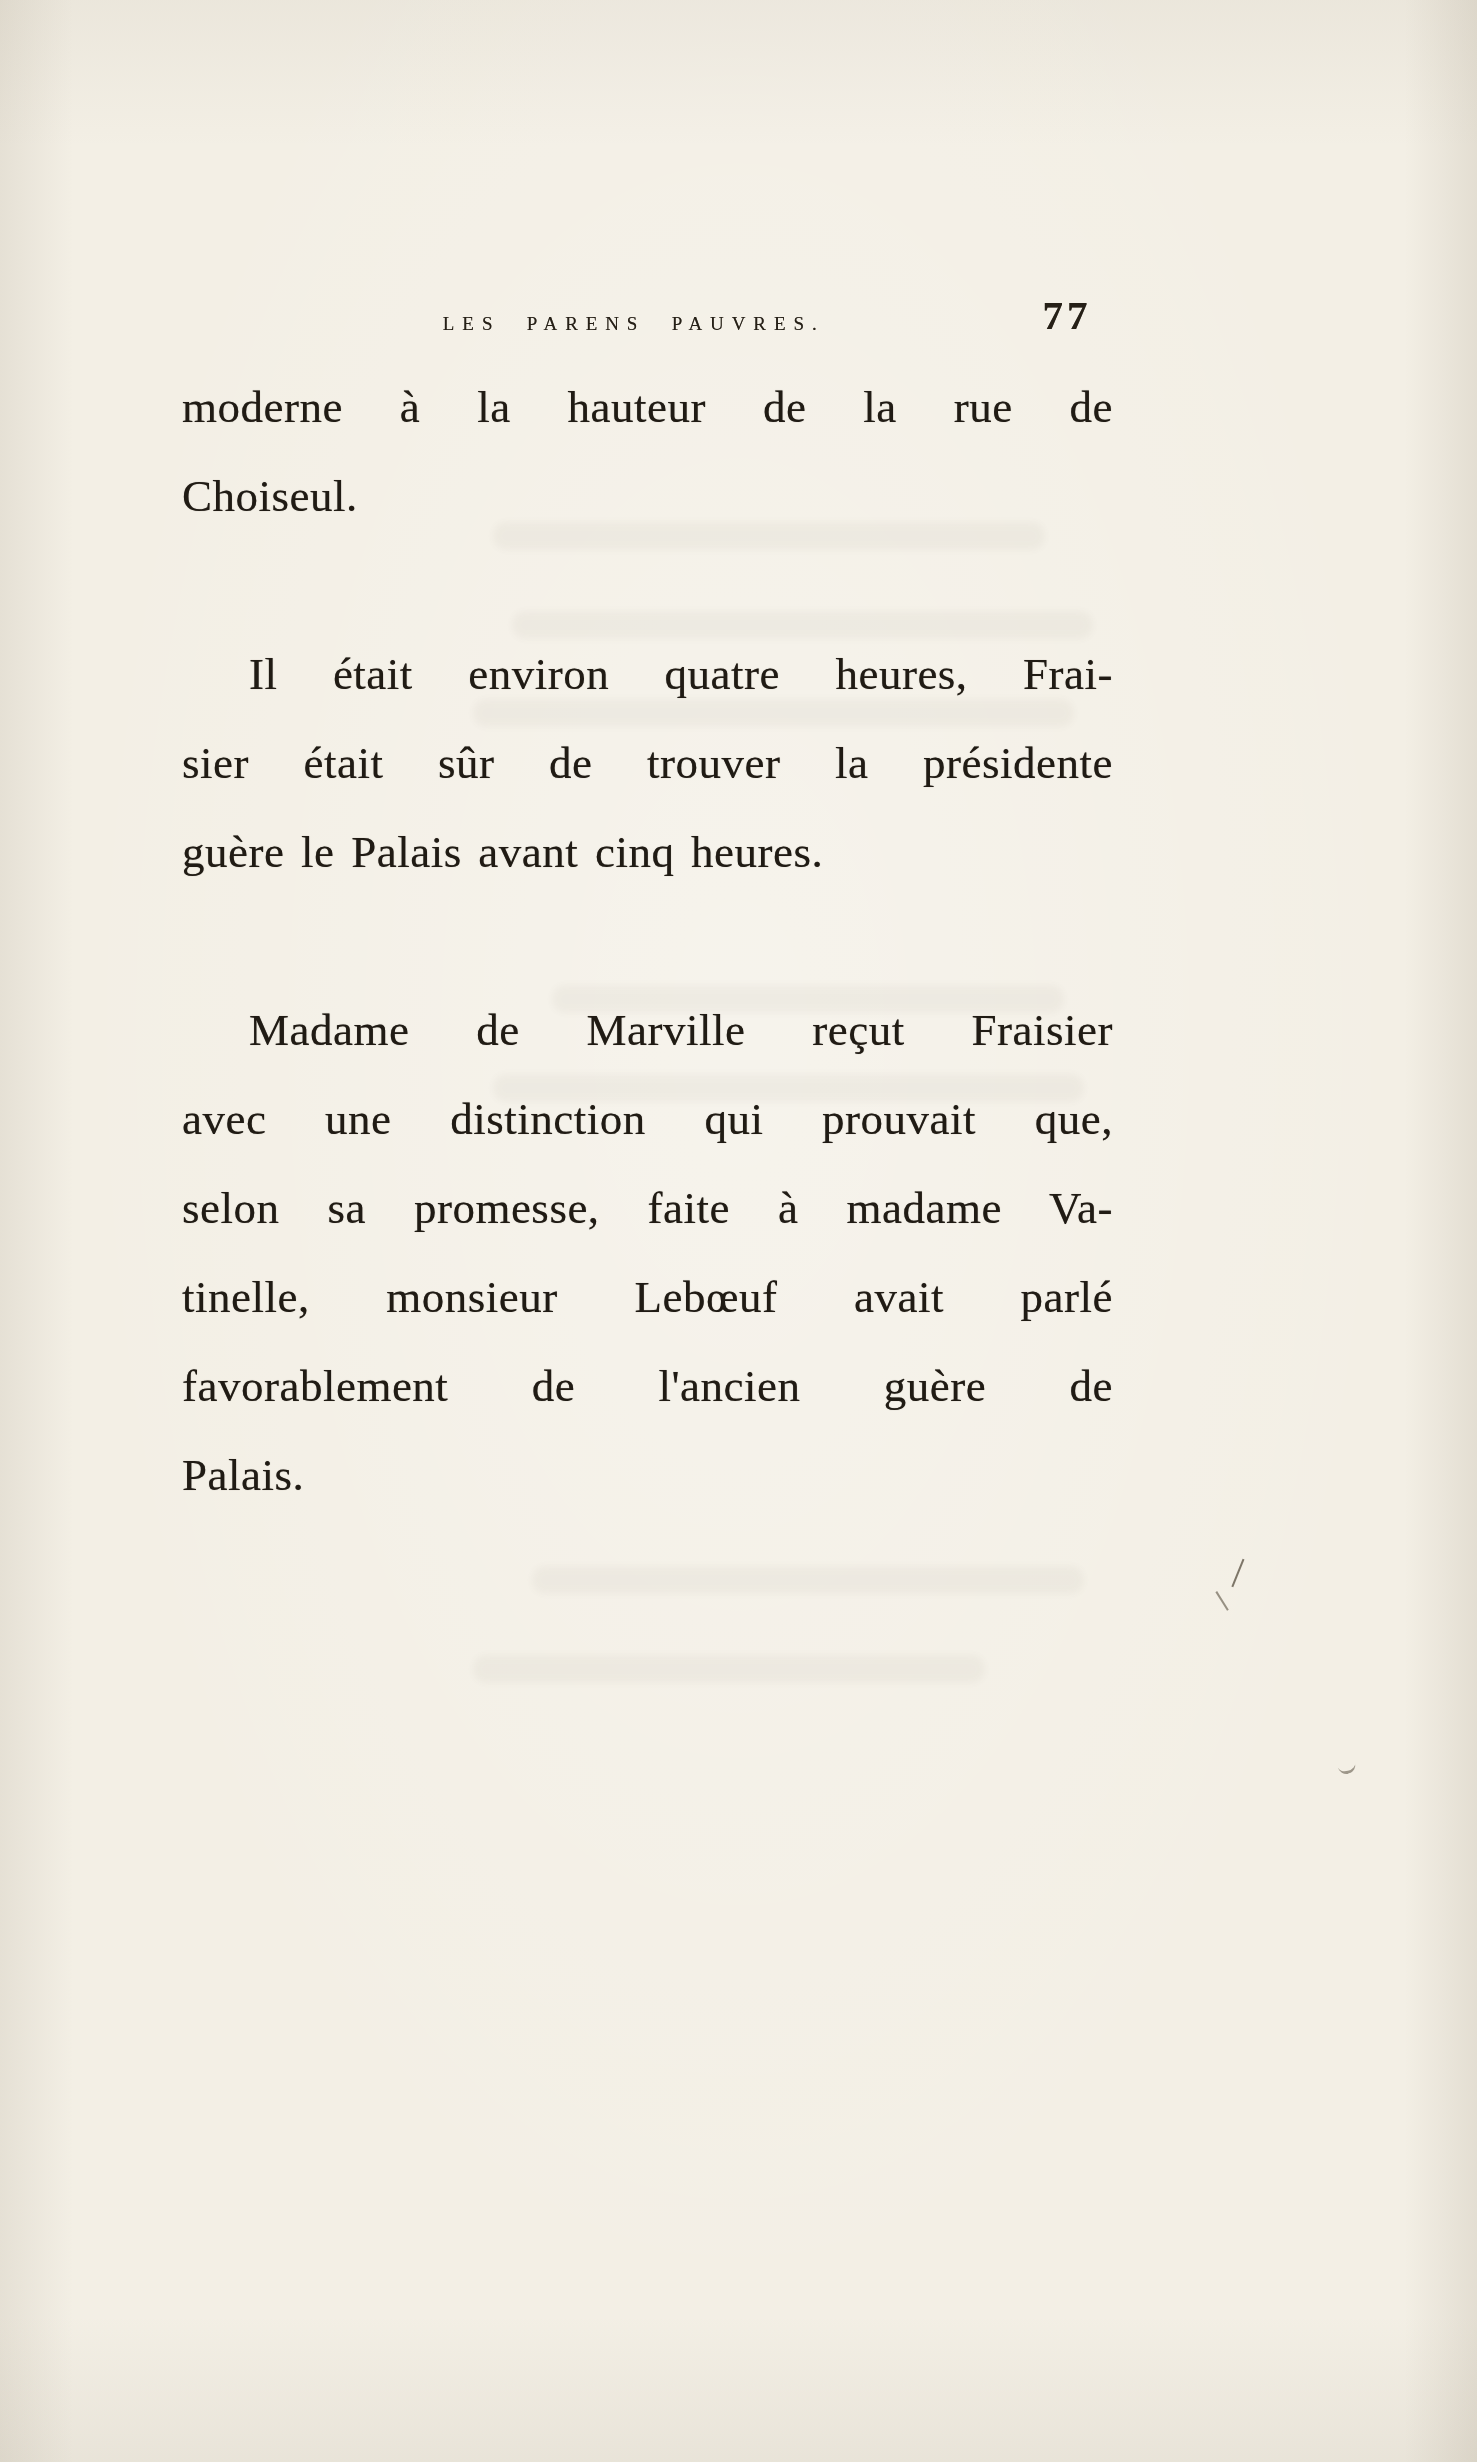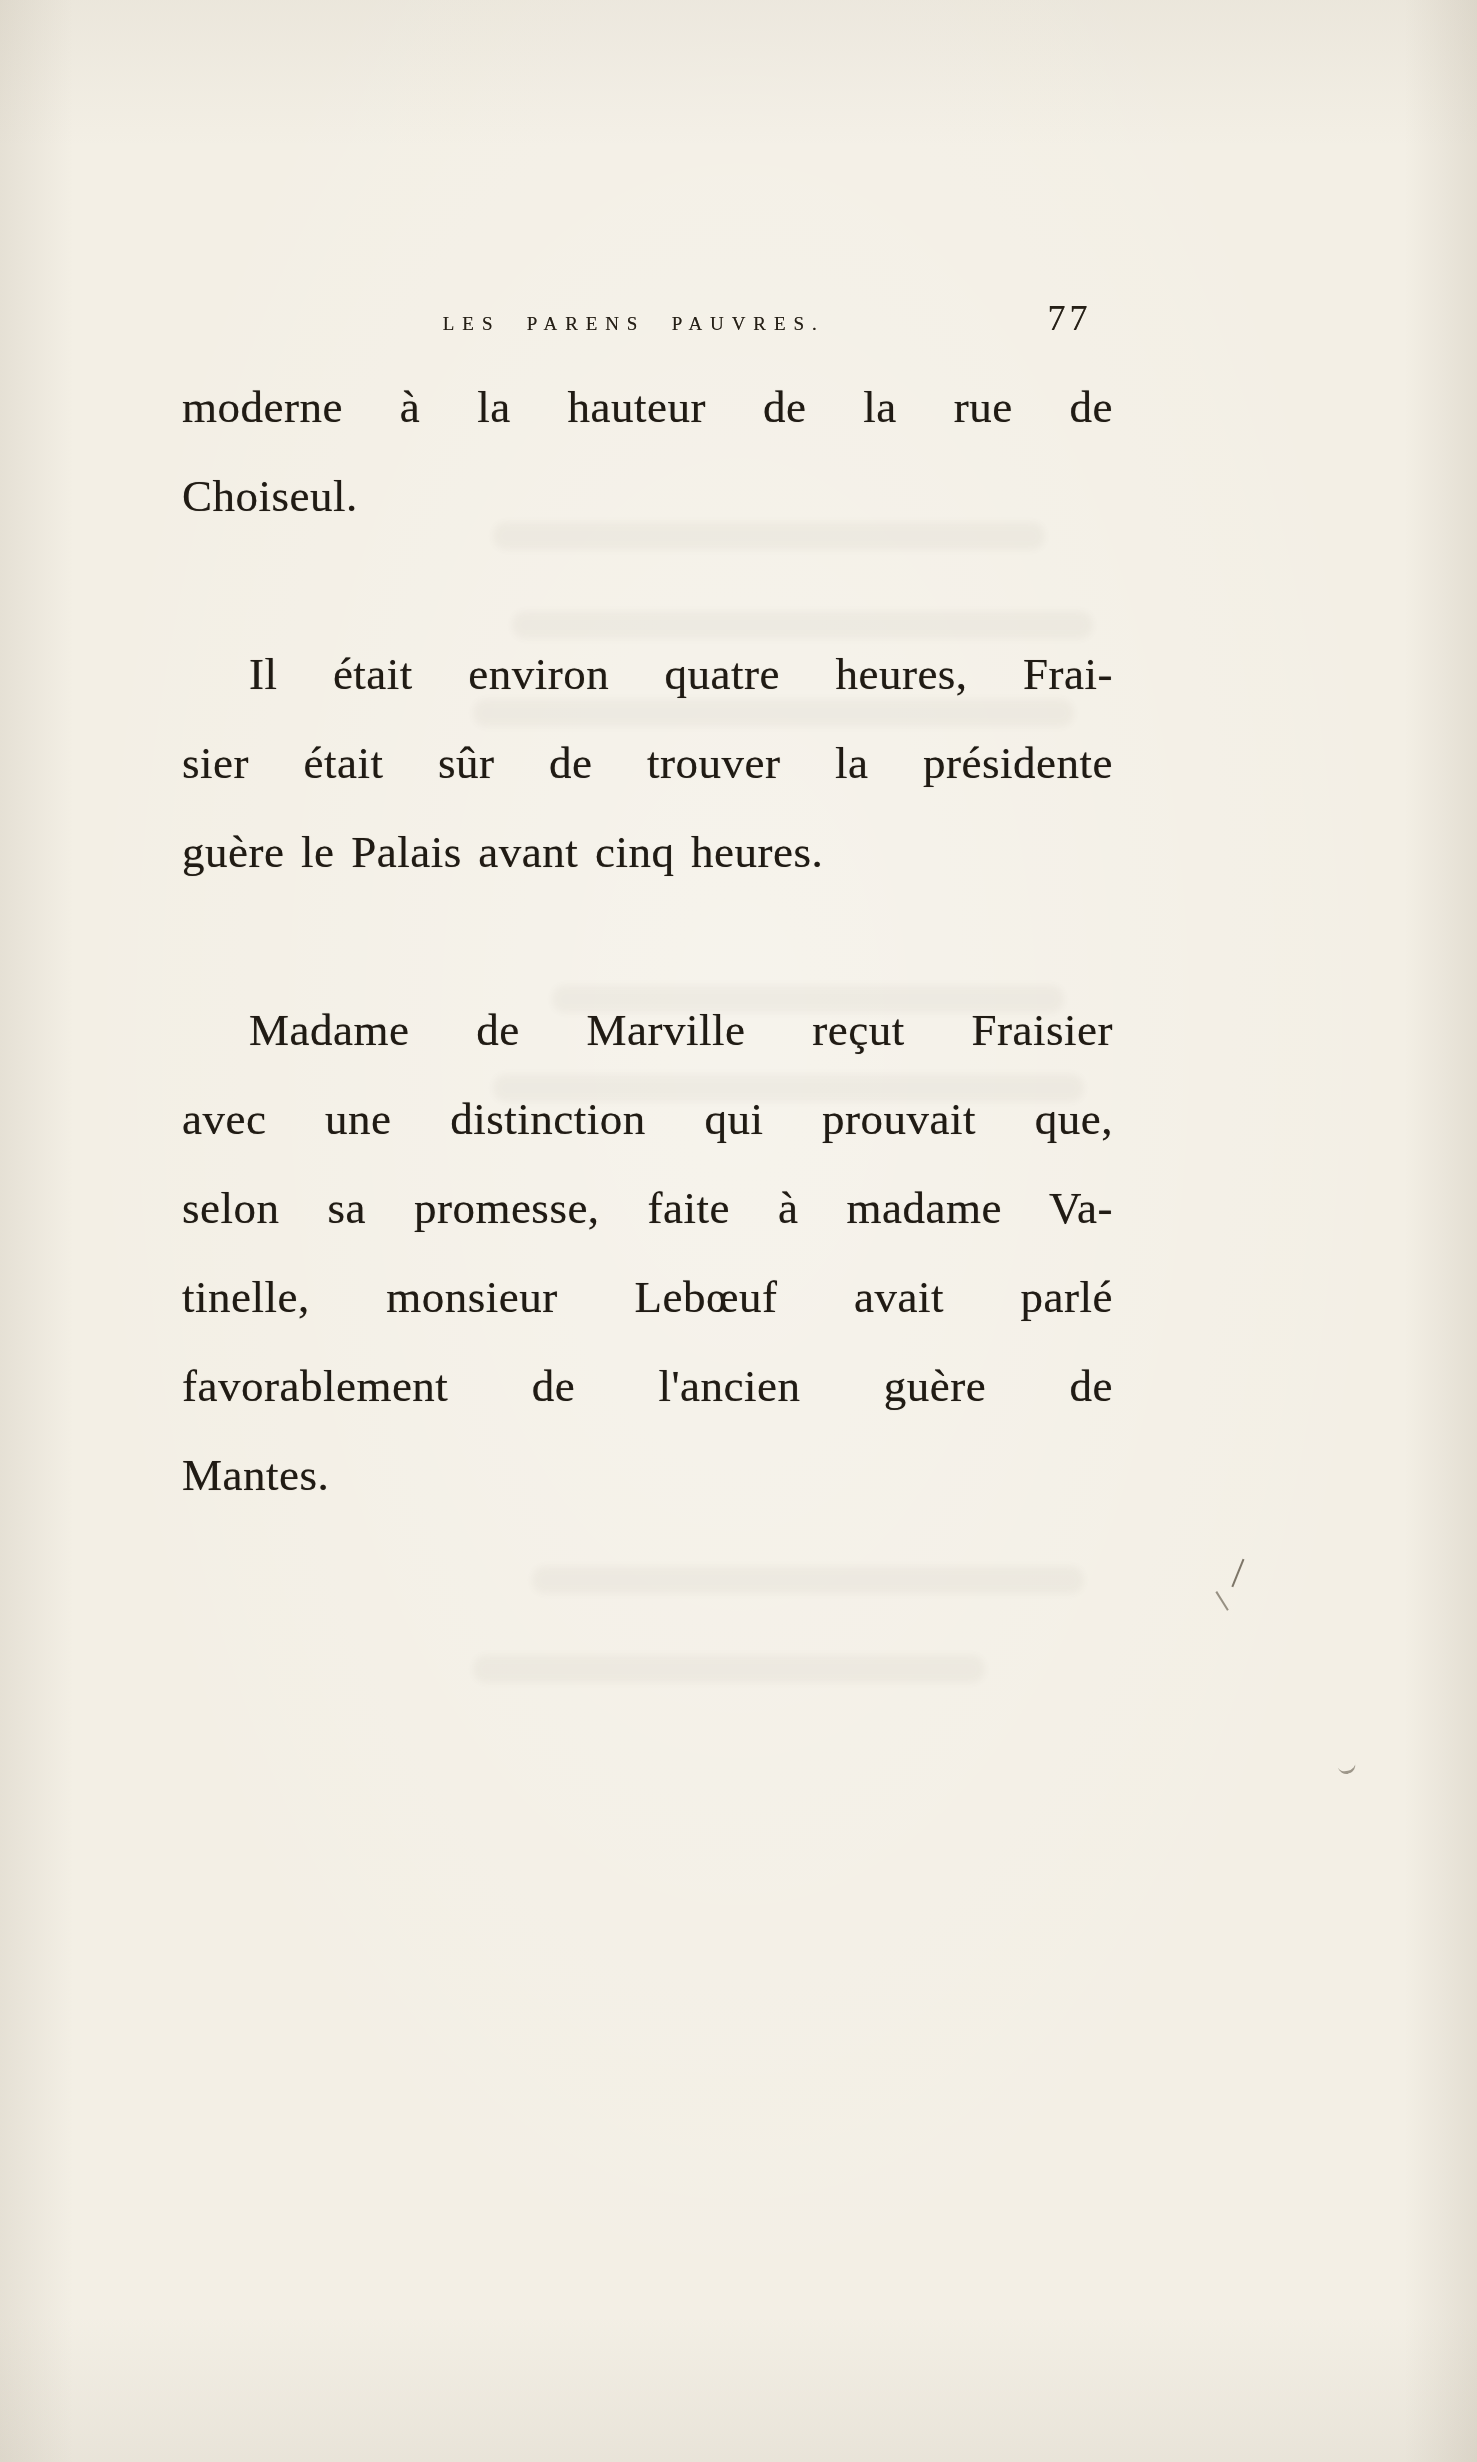--- a/index.html
+++ b/index.html
@@ -76,24 +76,25 @@
     letter-spacing: 7.9px;
     word-spacing: 13.8px;
     white-space: nowrap;
     color: #262017;
     text-shadow: 0 0 0.6px rgba(32,27,20,0.55);
   }
   .page-number {
     position: absolute;
     right: 21.7px;
     bottom: 0;
-    font-size: 36px;
+    font-size: 41px;
     letter-spacing: 3.9px;
     color: #262017;
     text-shadow: 0 0 0.6px rgba(32,27,20,0.55);
+    font-weight: bold;
   }
 
   .body-text {
     margin-top: 23.6px;
   }
   .para {
     margin: 0 0 89px 0;
   }
   .para:last-child {
     margin-bottom: 0;
@@ -154,20 +155,20 @@
         <div class="line j">sier était sûr de trouver la présidente</div>
         <div class="line l">guère le Palais avant cinq heures.</div>
       </div>
 
       <div class="para">
         <div class="line j indent">Madame de Marville reçut Fraisier</div>
         <div class="line j">avec une distinction qui prouvait que,</div>
         <div class="line j">selon sa promesse, faite à madame Va-</div>
         <div class="line j">tinelle, monsieur Lebœuf avait parlé</div>
         <div class="line j">favorablement de l'ancien guère de</div>
-        <div class="line l">Mantes.</div>
+        <div class="line l">Palais.</div>
       </div>
 
 
     </div>
   </div>
 </div>
 
 
 </body></html>

